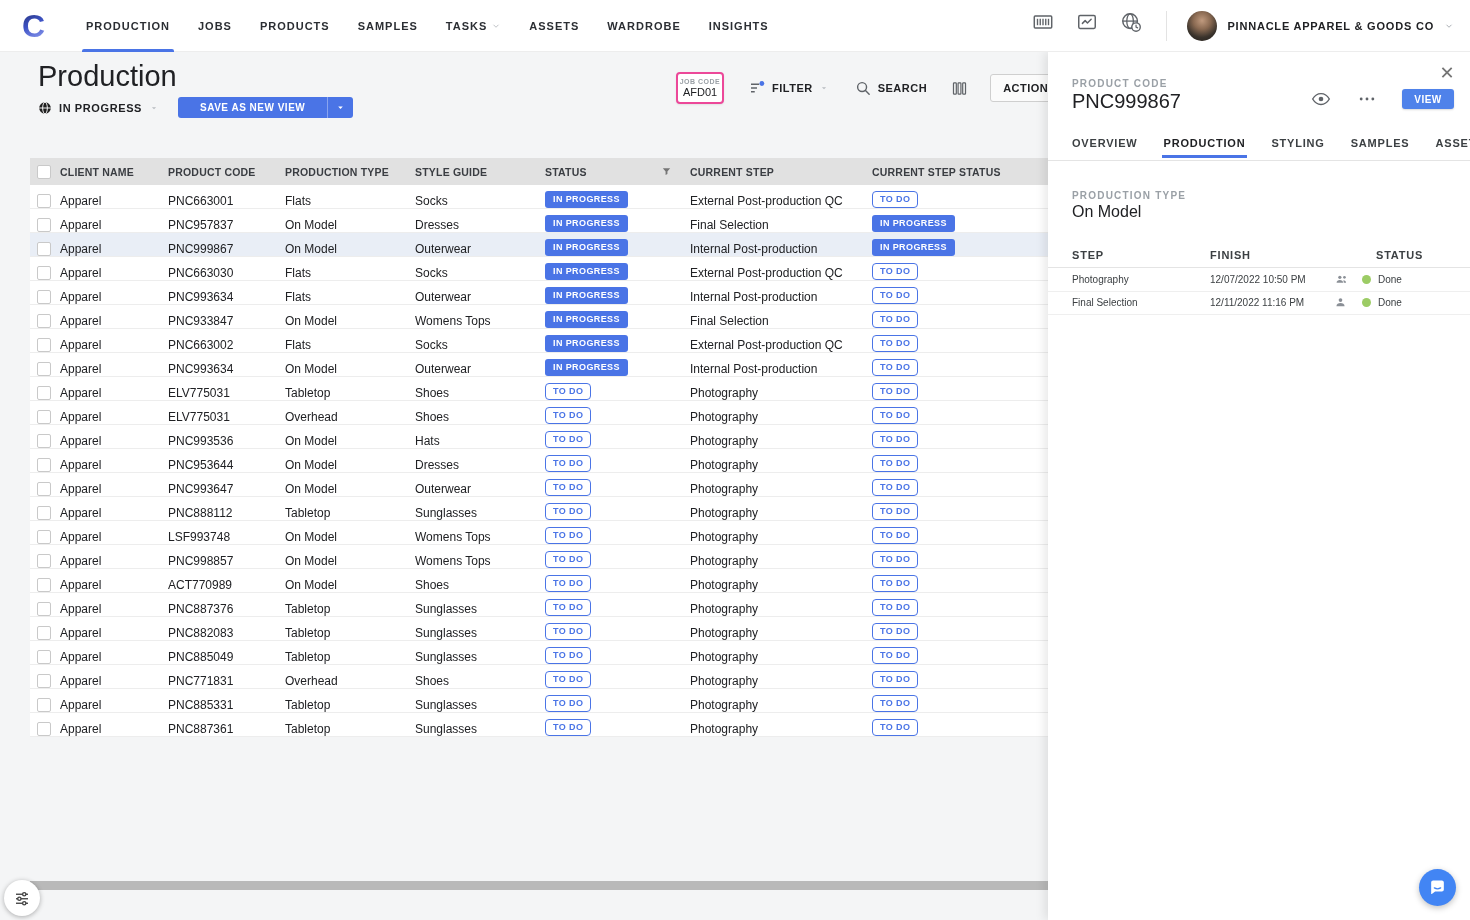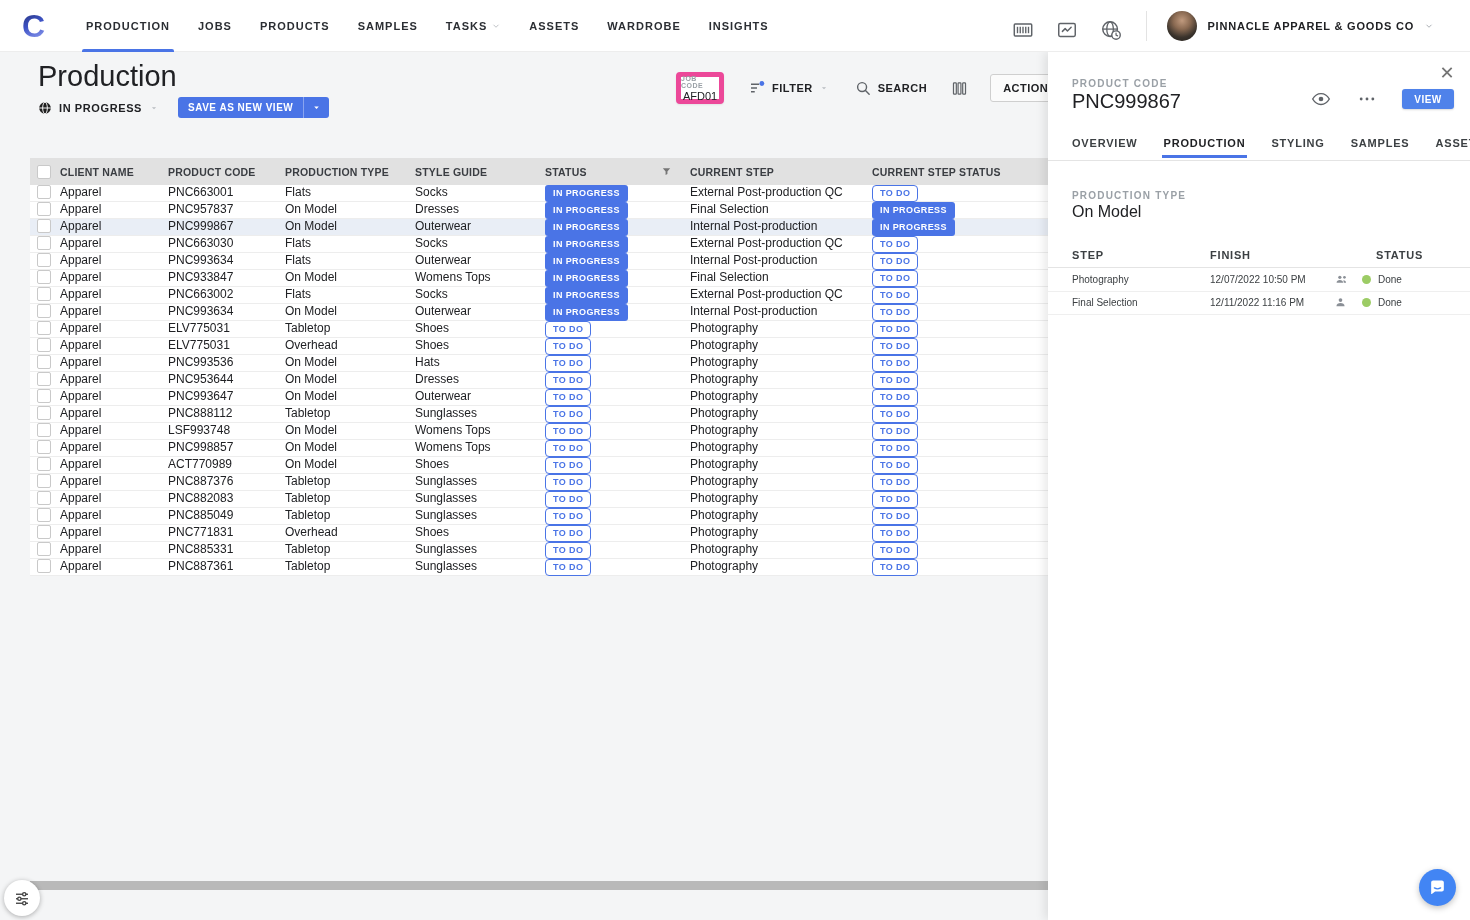--- a/index.html
+++ b/index.html
@@ -11,59 +11,59 @@
             display:flex; align-items:center; padding-left:22px; border-bottom:1px solid #ededed; z-index:30; }
   .logo { width:38px; height:40px; font-size:32px; font-weight:bold; line-height:40px;
           background:linear-gradient(155deg,#232e6e 5%,#3d52c4 40%,#8d9bf0 75%,#c3b4e6 100%);
           -webkit-background-clip:text; background-clip:text; color:transparent; cursor:pointer; }
   .nav { display:flex; height:52px; margin-left:12px; }
   .nav-item { position:relative; display:flex; align-items:center; gap:4px; padding:0 14px; height:52px;
               font-size:11px; font-weight:bold; letter-spacing:1px; color:#2b2e33; cursor:pointer; }
   .nav-item.active::after { content:""; position:absolute; left:10px; right:10px; bottom:0; height:3px;
               background:#4a74e6; border-radius:2px 2px 0 0; }
   .chev { width:10px; height:10px; }
-  .topbar-right { margin-left:auto; display:flex; align-items:flex-end; padding-right:36px; }
+  .topbar-right { margin-left:auto; display:flex; align-items:flex-start; padding-right:16px; }
   .tb-icon { width:22px; height:22px; margin-left:22px; cursor:pointer; display:flex; align-items:center; }
   .tb-divider { width:1px; height:30px; background:#e3e3e3; margin:0 20px 0 24px; }
   .account { display:flex; align-items:center; gap:10px; cursor:pointer; }
   .avatar { width:30px; height:30px; border-radius:50%;
             background:radial-gradient(circle at 50% 32%, #c09a7e 0%, #8a6a52 34%, #3a332c 66%, #1f1c19 100%); }
   .account-name { font-size:11px; font-weight:bold; letter-spacing:.8px; color:#202124; }
 
   
   .page-title { position:absolute; left:38px; top:60px; font-size:29px; font-weight:400; color:#202124; }
   .scope-row { position:absolute; left:38px; top:97px; display:flex; align-items:center; gap:7px; }
   .scope-label { font-size:11px; font-weight:bold; letter-spacing:.6px; color:#202124; cursor:pointer; }
   .save-btn { display:flex; align-items:center; height:21px; background:#4a74e6; border-radius:3px;
               margin-left:12px; cursor:pointer; overflow:hidden; }
-  .save-btn .lbl { padding:0 10px; font-size:10px; font-weight:bold; letter-spacing:.5px; color:#fff; line-height:21px; }
+  .save-btn .lbl { padding:0 22px; font-size:10px; font-weight:bold; letter-spacing:.5px; color:#fff; line-height:21px; }
   .save-btn .sep { width:1px; height:21px; background:rgba(255,255,255,.35); }
   .save-btn .caret { padding:0 7px; display:flex; align-items:center; }
 
   
   .toolbar { position:absolute; left:676px; top:72px; display:flex; align-items:center; }
-  .job-chip { width:48px; height:32px; background:#fff; border:5px solid #ec4899; border-radius:4px;
+  .job-chip { width:48px; height:32px; background:#fff; border:2px solid #ec4899; border-radius:4px;
               box-shadow:0 1px 2px rgba(0,0,0,.08); display:flex; flex-direction:column; align-items:center;
               justify-content:center; cursor:default; }
   .job-chip .jl { font-size:7px; font-weight:bold; color:#9aa0a6; letter-spacing:.5px; }
   .job-chip .jv { font-size:11px; color:#202124; margin-top:1px; }
   .tool-group { display:flex; align-items:center; gap:6px; cursor:pointer; }
   .tool-label { font-size:11px; font-weight:bold; letter-spacing:.5px; color:#202124; }
   .g-filter { margin-left:24px; }
   .g-search { margin-left:26px; }
   .g-cols { margin-left:24px; }
   .actions-btn { margin-left:22px; display:flex; align-items:center; gap:8px; height:28px; padding:0 12px;
                  background:#fbfbfb; border:1px solid #cfcfcf; border-radius:3px; cursor:pointer; }
 
   
   .table { position:absolute; left:30px; top:158px; width:1018px; background:#fef9c3; }
   .thead { display:flex; align-items:center; height:27px; background:#e1e1e1; }
   .hcell { display:flex; align-items:center; font-size:10.5px; font-weight:bold; color:#3a3d42;
            letter-spacing:.2px; cursor:pointer; }
-  .trow { display:flex; align-items:flex-start; height:17px; background:#fff; border-bottom:1px solid #ededed;
+  .trow { display:flex; align-items:flex-end; height:24px; background:#fff; border-bottom:1px solid #ededed;
           cursor:pointer; }
   .trow.selected { background:#e9eef6; }
   .cell { font-size:12px; color:#202124; overflow:hidden; white-space:nowrap; }
   .col-check { width:30px; padding-left:7px; flex:none; display:flex; align-items:center; }
   .col-0 { width:108px; flex:none; }
   .col-1 { width:117px; flex:none; }
   .col-2 { width:130px; flex:none; }
   .col-3 { width:130px; flex:none; }
   .col-4 { width:145px; flex:none; }
   .col-5 { width:182px; flex:none; }

